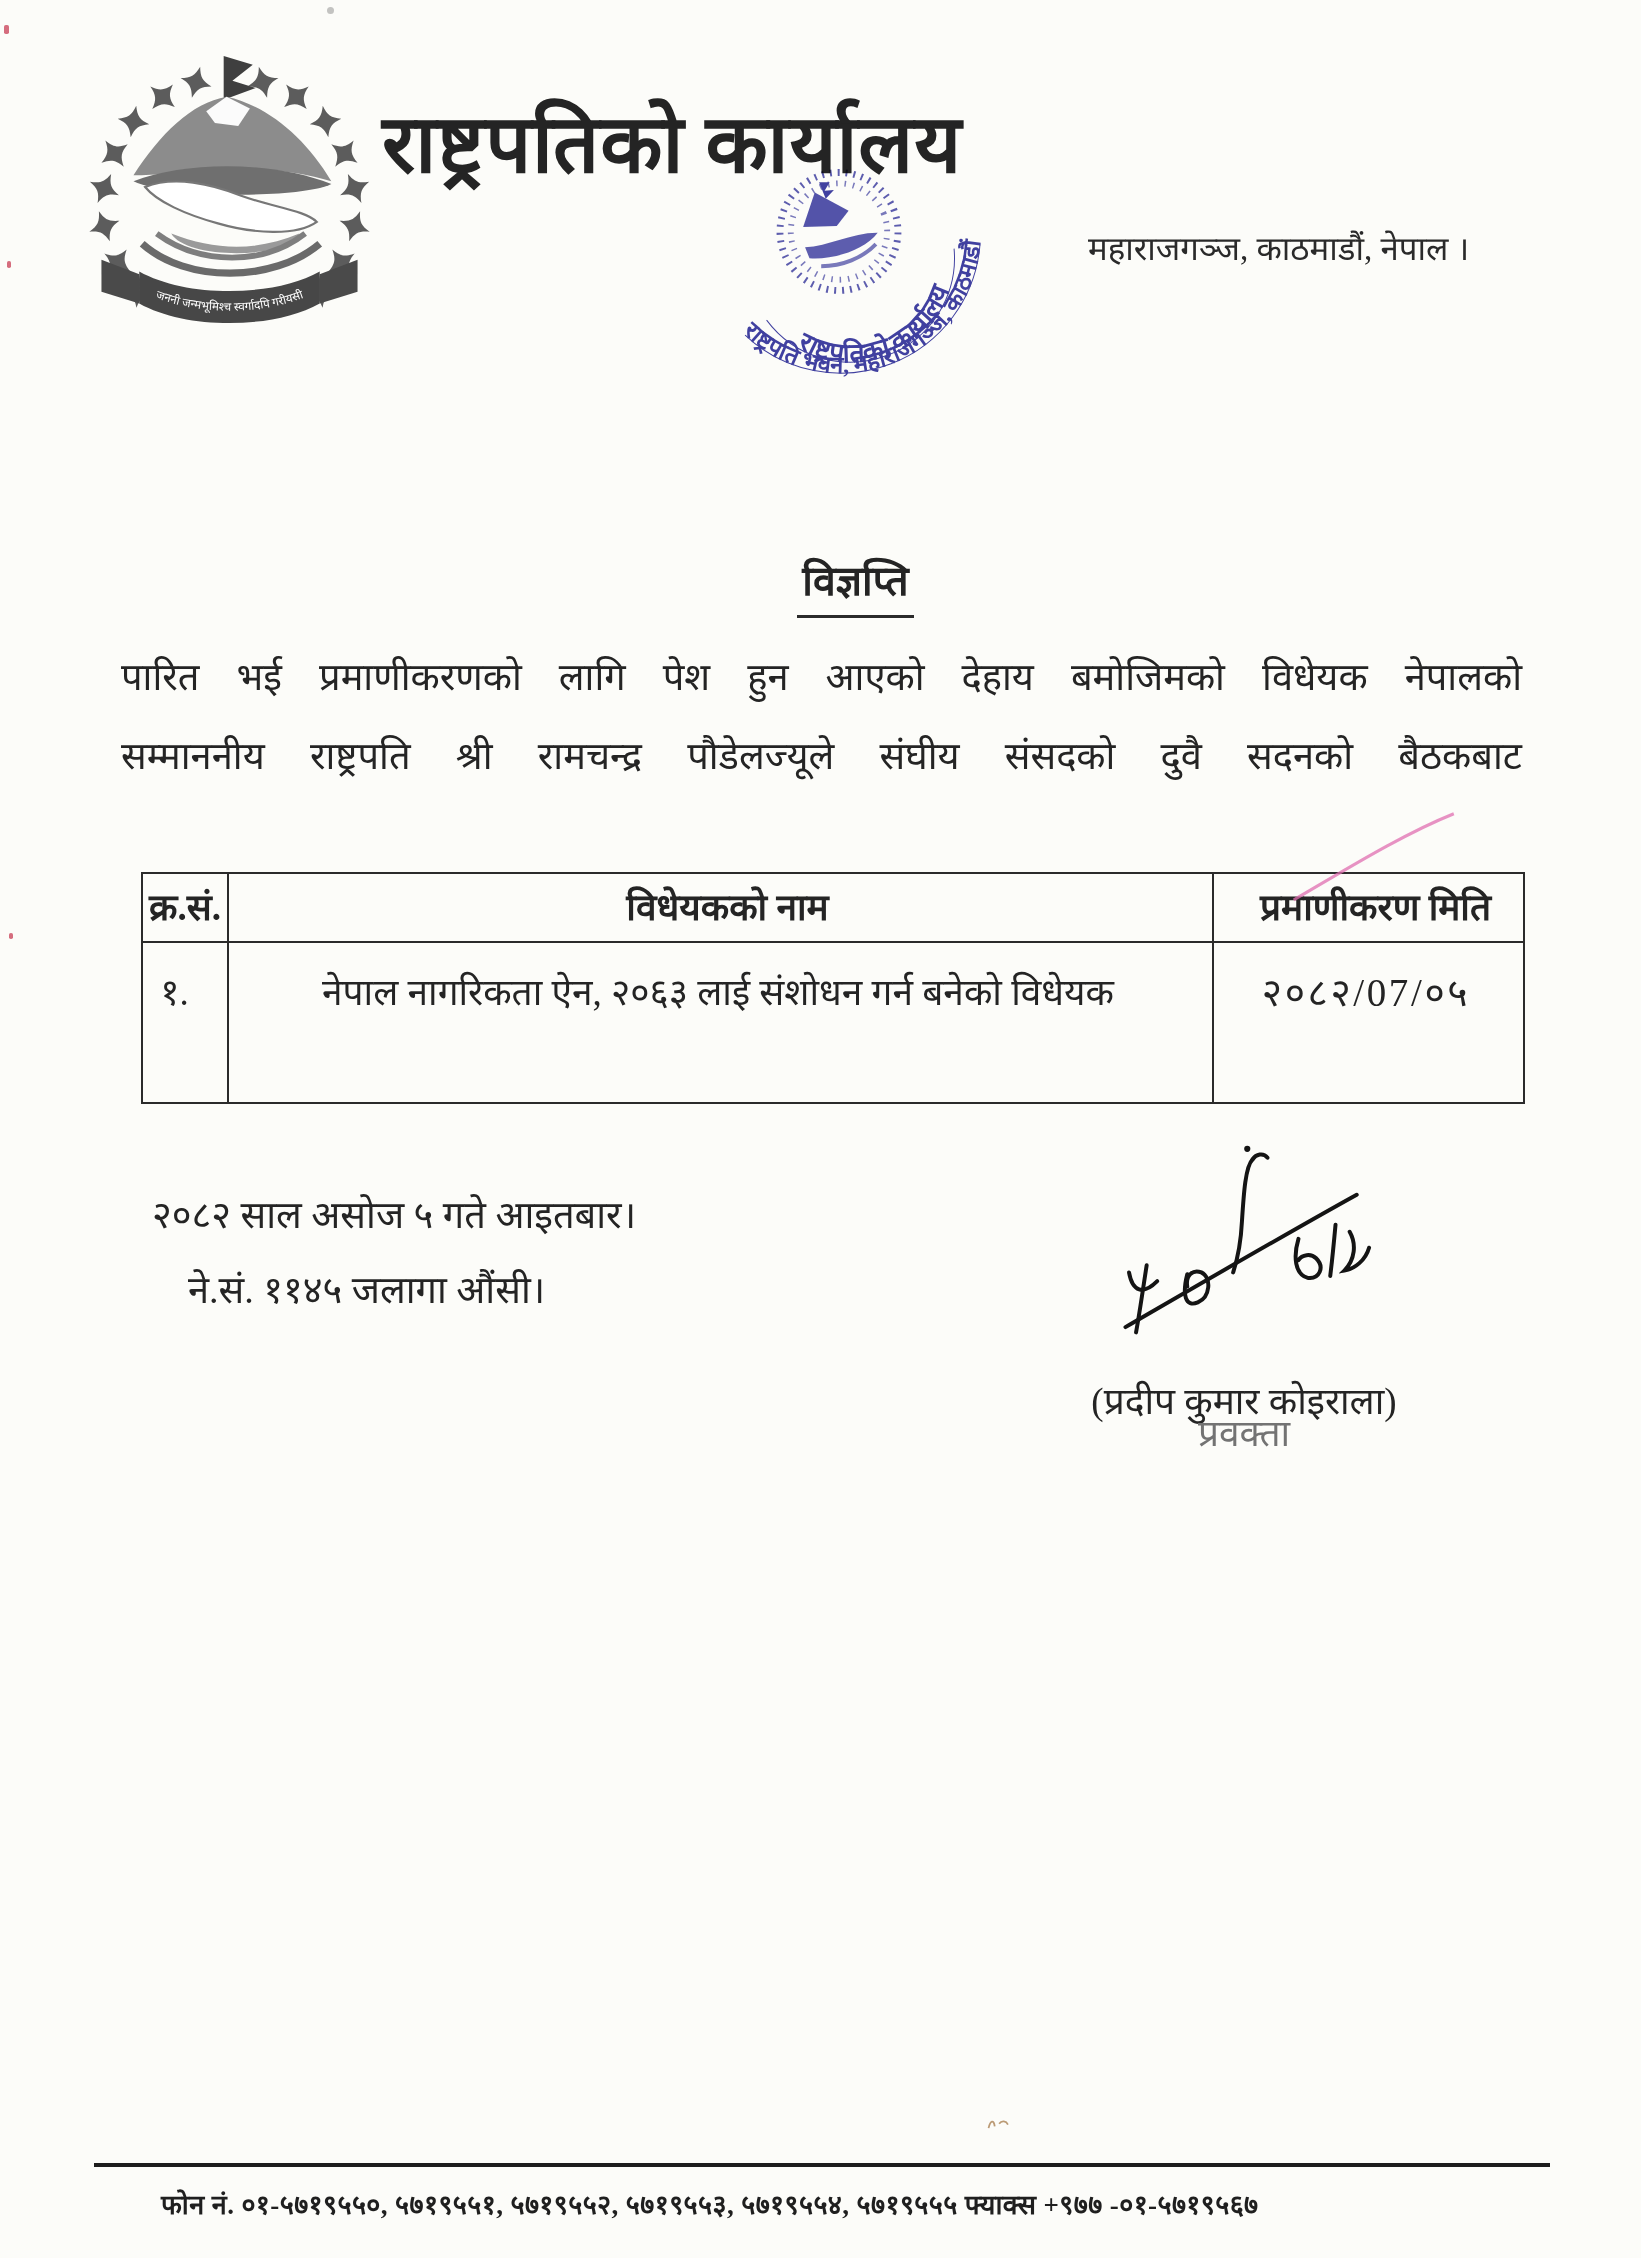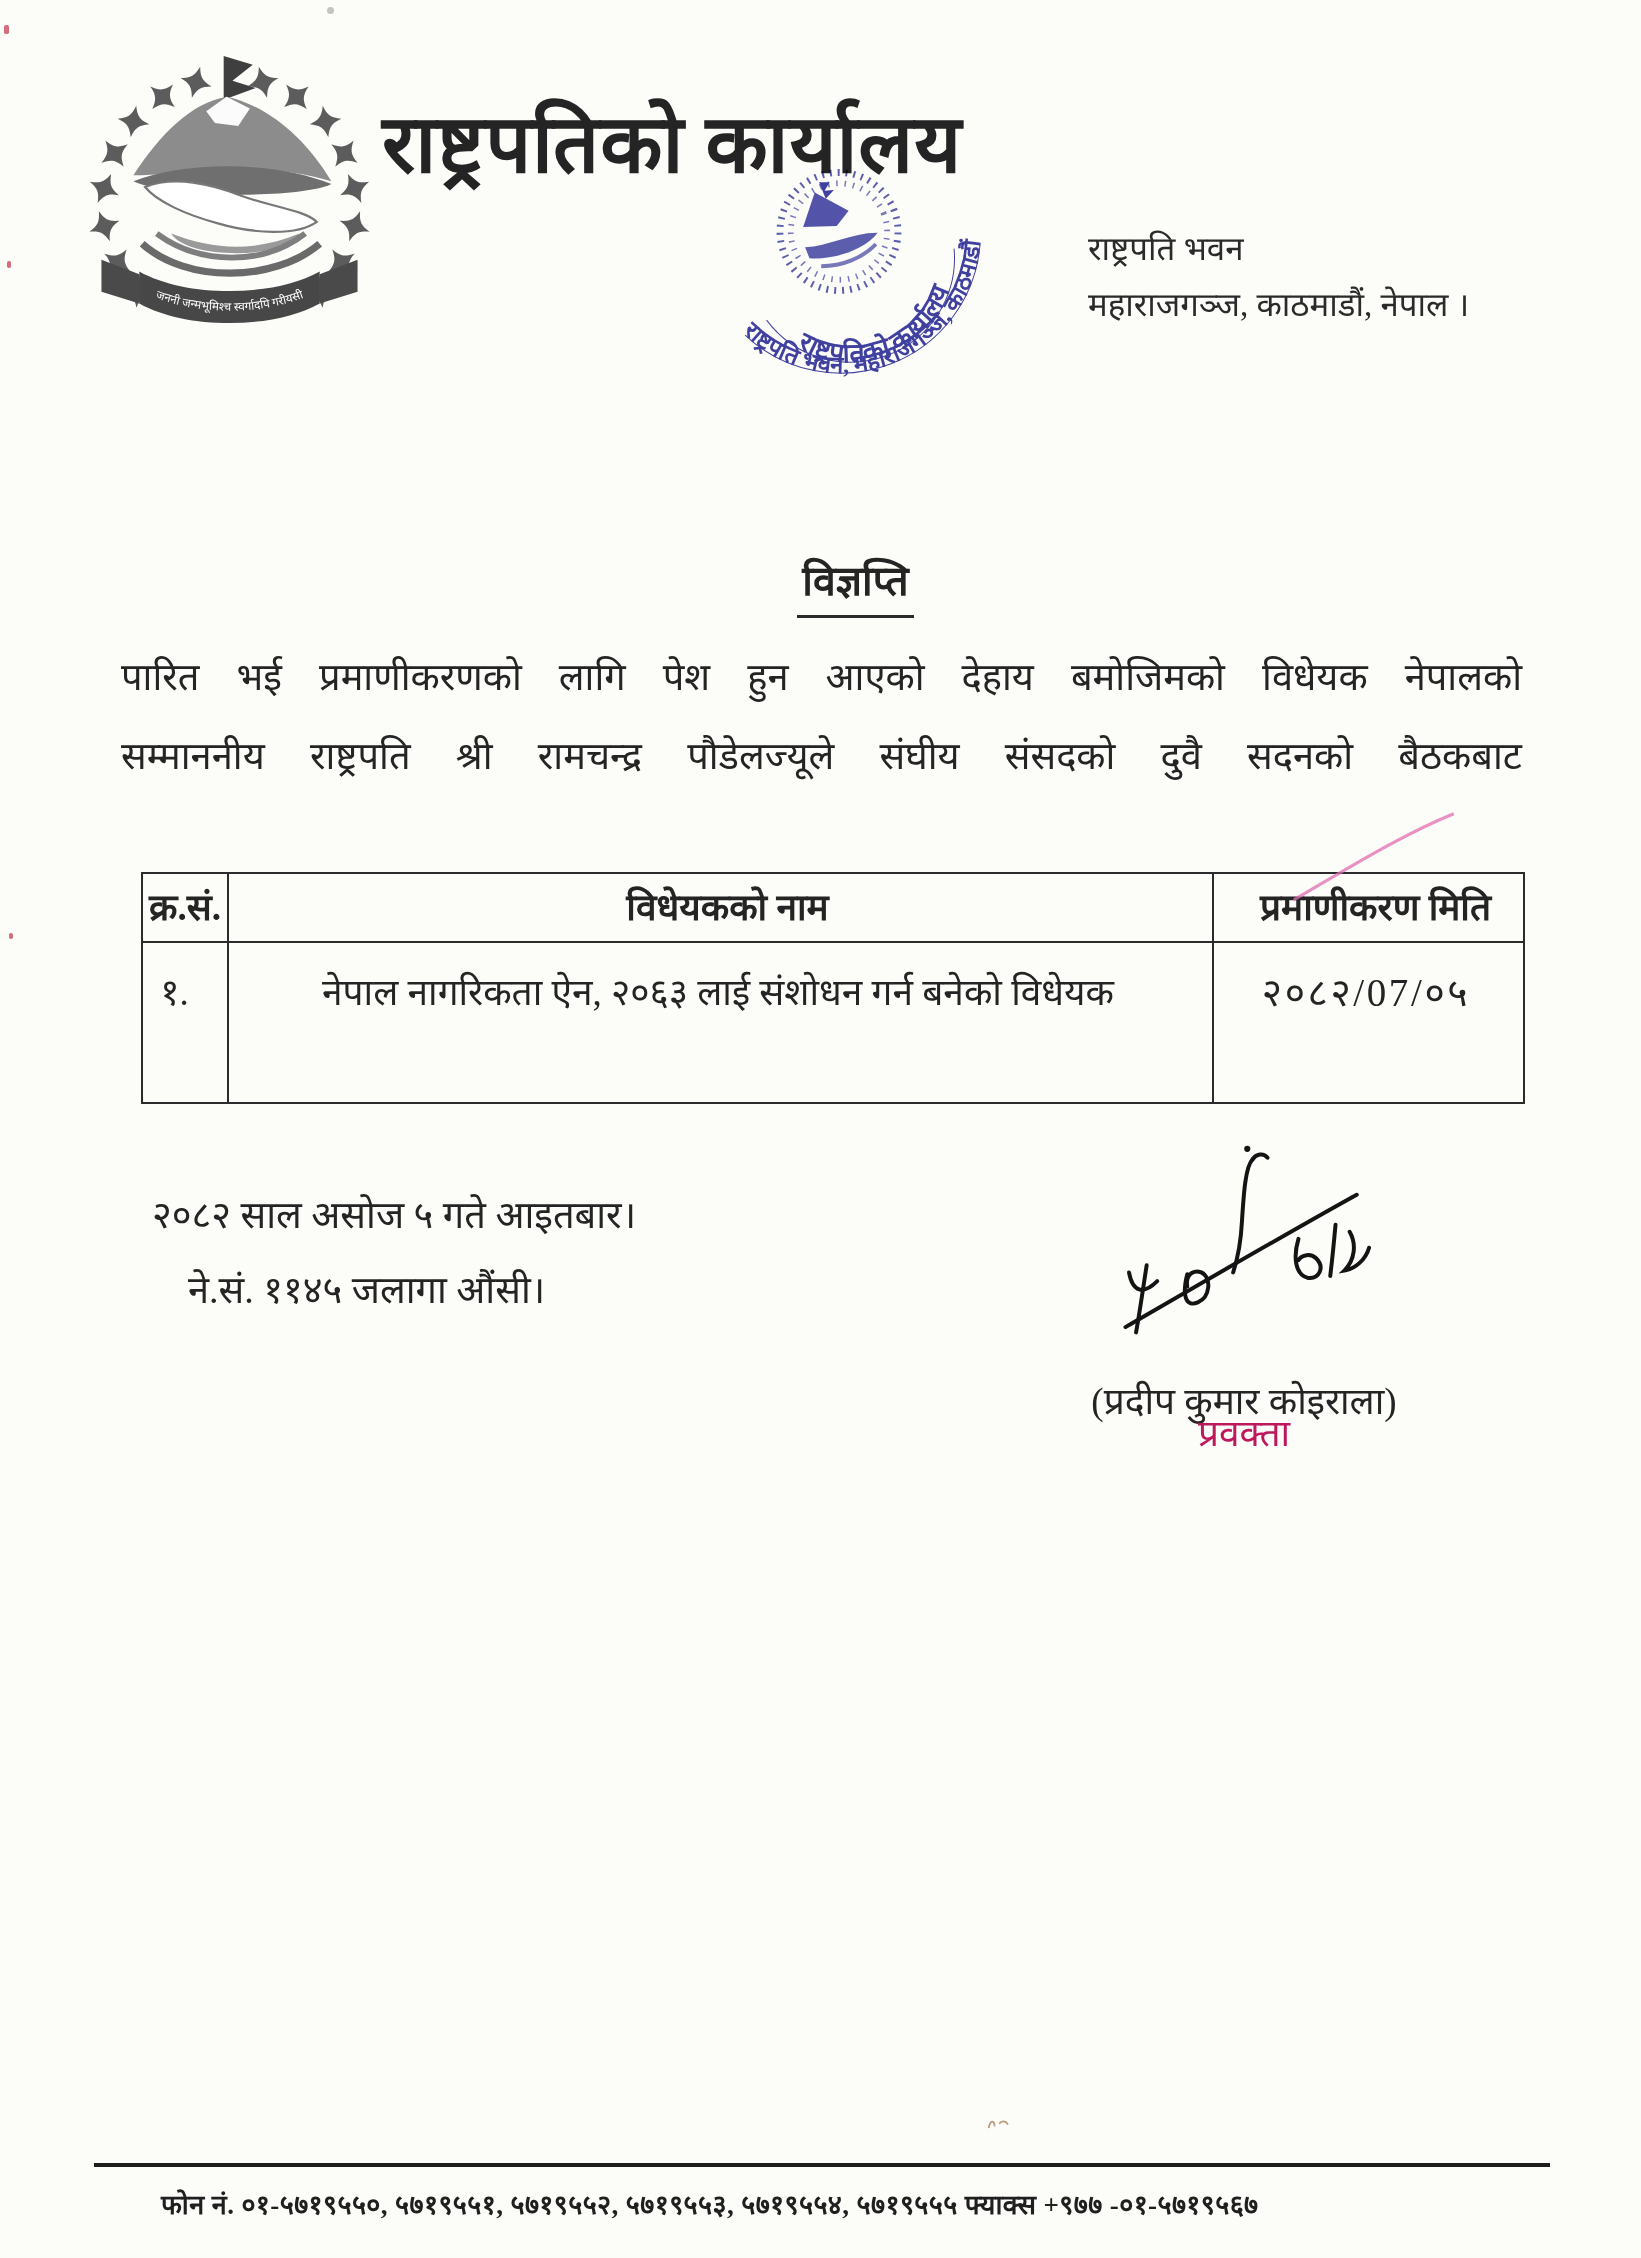--- a/index.html
+++ b/index.html
@@ -41,21 +41,21 @@
     vertical-align:top;overflow:hidden;
   }
   .bills-table th{height:62px;vertical-align:middle;padding:0 0 5.3px 14px;font-weight:700;}
   .bills-table th.c, .bills-table td.c{text-align:center;padding-left:0;margin-left:9px;}
   .bills-table td{height:139px;padding:12.4px 21px 7px 16px;line-height:74px;}
   .bills-table td.date{font-size:39px;letter-spacing:2.6px;white-space:nowrap;}
   
   .date-line1{left:152px;top:1187px;font-size:38px;color:#242424;white-space:nowrap;}
   .date-line2{left:152px;top:1262px;font-size:38px;color:#242424;white-space:nowrap;margin-left:36px;}
   .sig-block{left:1041px;top:1330px;width:406px;text-align:center;font-size:37px;color:#242424;margin-top:44px;}
-  .sig-desg{left:1041px;top:1406px;width:406px;text-align:center;font-size:37px;color:#be185d;}
+  .sig-desg{left:1041px;top:1406px;width:406px;text-align:center;font-size:37px;color:#737373;}
   .sig-svg{left:1113px;top:1140px;width:265px;height:203px;}
   
   .footer-rule{left:94px;top:2163px;width:1456px;height:3.5px;background:#1d1d1d;}
   .footer-contact{left:161px;top:2185px;font-size:27px;font-weight:600;color:#1f1f1f;letter-spacing:0.4px;white-space:nowrap;}
   
   .speck{background:#c4304a;border-radius:1.8px;opacity:.7;}
   .pen-mark{left:1269px;top:810px;width:198px;height:106px;}
   .smudge{left:985px;top:2114px;width:26.5px;height:19.4px;opacity:.85;}
   .dust{left:327px;top:7px;width:7px;height:7px;background:#8a8a8a;border-radius:50%;opacity:.5;}
 </style>
@@ -118,21 +118,20 @@
       <text font-size="27" font-weight="700" fill="#31319c" stroke="none">
         <textPath href="#sealIn" startOffset="50%" text-anchor="middle">राष्ट्रपतिको कार्यालय</textPath>
       </text>
       <text font-size="24" font-weight="700" fill="#31319c" stroke="none">
         <textPath href="#sealOut" startOffset="50%" text-anchor="middle">राष्ट्रपति भवन, महाराजगञ्ज, काठमाडौं</textPath>
       </text>
     </g>
   </svg>
 
   <div class="abs address">
-    <div>राष्ट्रपति भवन</div>
     <div>महाराजगञ्ज, काठमाडौं, नेपाल ।</div>
   </div>
 
   <div class="abs notice-title">
     <span>विज्ञप्ति</span>
   </div>
 
   <div class="abs para">
     <div class="para-line j">पारित भई प्रमाणीकरणको लागि पेश हुन आएको देहाय बमोजिमको विधेयक नेपालको</div>
     <div class="para-line j">सम्माननीय राष्ट्रपति श्री रामचन्द्र पौडेलज्यूले संघीय संसदको दुवै सदनको बैठकबाट</div>

